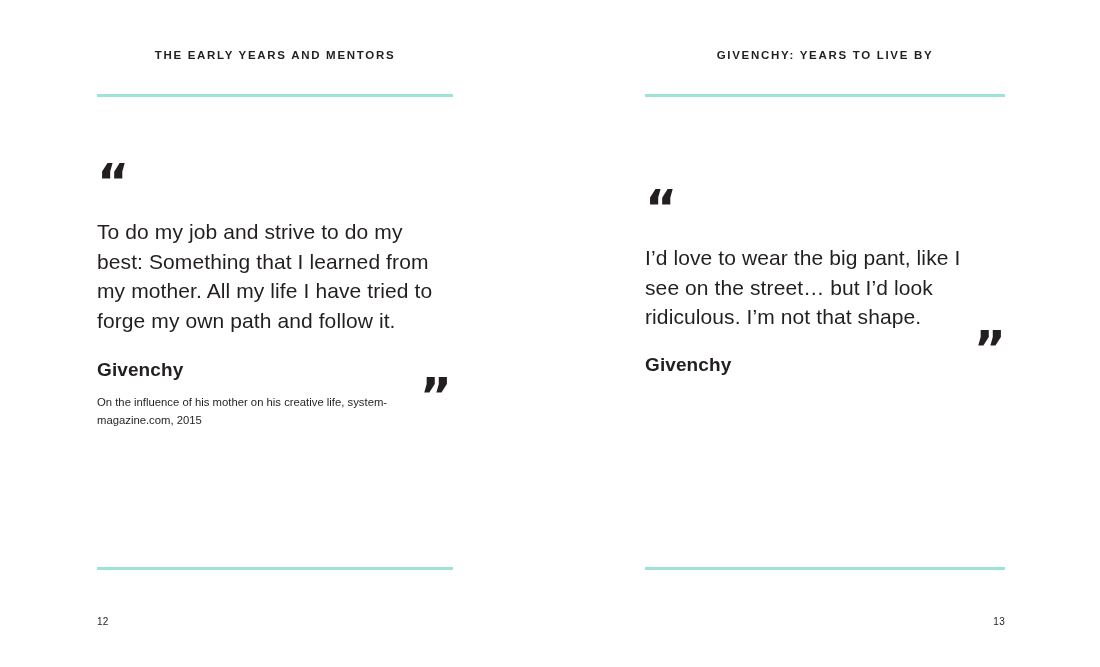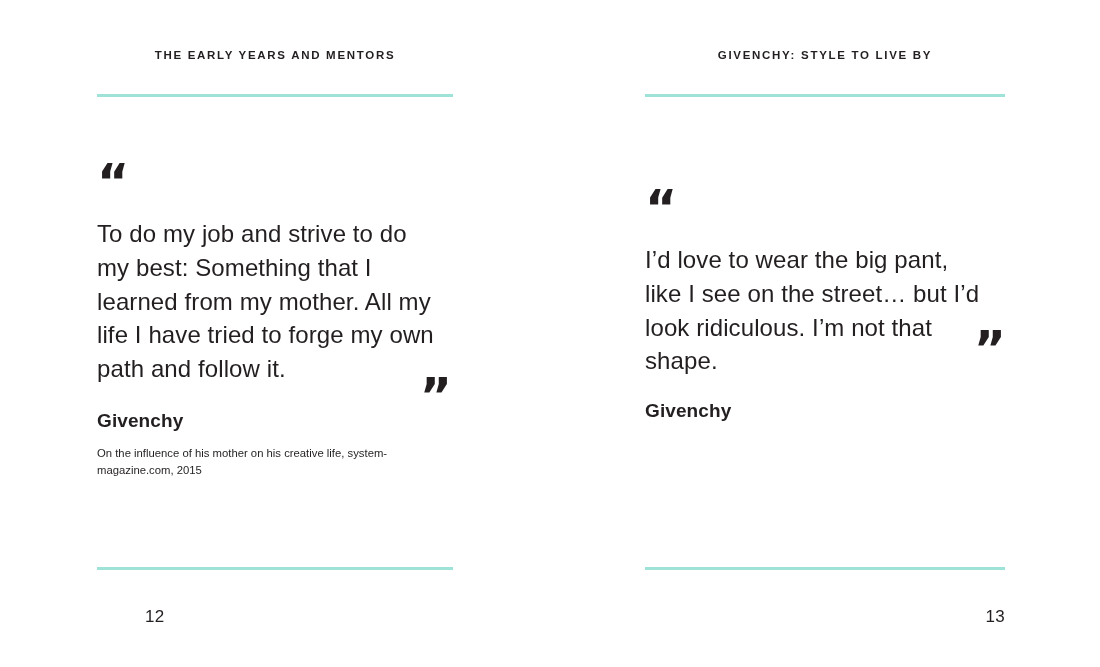--- a/index.html
+++ b/index.html
@@ -54,24 +54,23 @@
     right: 0;
     height: 3px;
     background: #9fe3d8;
   }
   .rule.top { top: 94px; }
   .rule.bottom { bottom: 97px; }
 
   .folio {
     position: absolute;
     bottom: 40px;
-    font-size: 17px;
+    font-size: 10px;
     color: #231f20;
     letter-spacing: 0.3px;
-    margin-left: 48px;
   }
   .page.left .folio { left: 0; }
   .page.right .folio { right: 0; }
 
   .quote-block {
     position: absolute;
     left: 0;
     right: 0;
   }
   .page.left .quote-block { top: 163px; }
@@ -89,21 +88,21 @@
     display: block;
     margin-bottom: 14px;
     height: 40px;
   }
   .mark.close {
     position: absolute;
     font-size: 49px;
   }
 
   .quote-text {
-    font-size: 24px;
+    font-size: 21px;
     line-height: 1.41;
     font-weight: 400;
     letter-spacing: 0.1px;
     color: #231f20;
     margin: 0;
     max-width: 345px;
   }
   .page.right .quote-text { max-width: 340px; }
 
   .attribution {
@@ -159,21 +158,21 @@
 
       <div class="rule bottom"></div>
 
       <div class="folio">12</div>
     </div>
   </div>
 
   <div class="page right">
     <div class="page-inner">
 
-      <div class="running-head">GIVENCHY: STYLE TO LIVE BY</div>
+      <div class="running-head">GIVENCHY: YEARS TO LIVE BY</div>
 
       <div class="rule top"></div>
 
       <div class="quote-block">
         <span class="mark open">“</span>
 
         <p class="quote-text">I’d love to wear the big pant, like I see on the street… but I’d look ridiculous. I’m not that shape.</p>
 
         <span class="mark close close-right">”</span>
 

